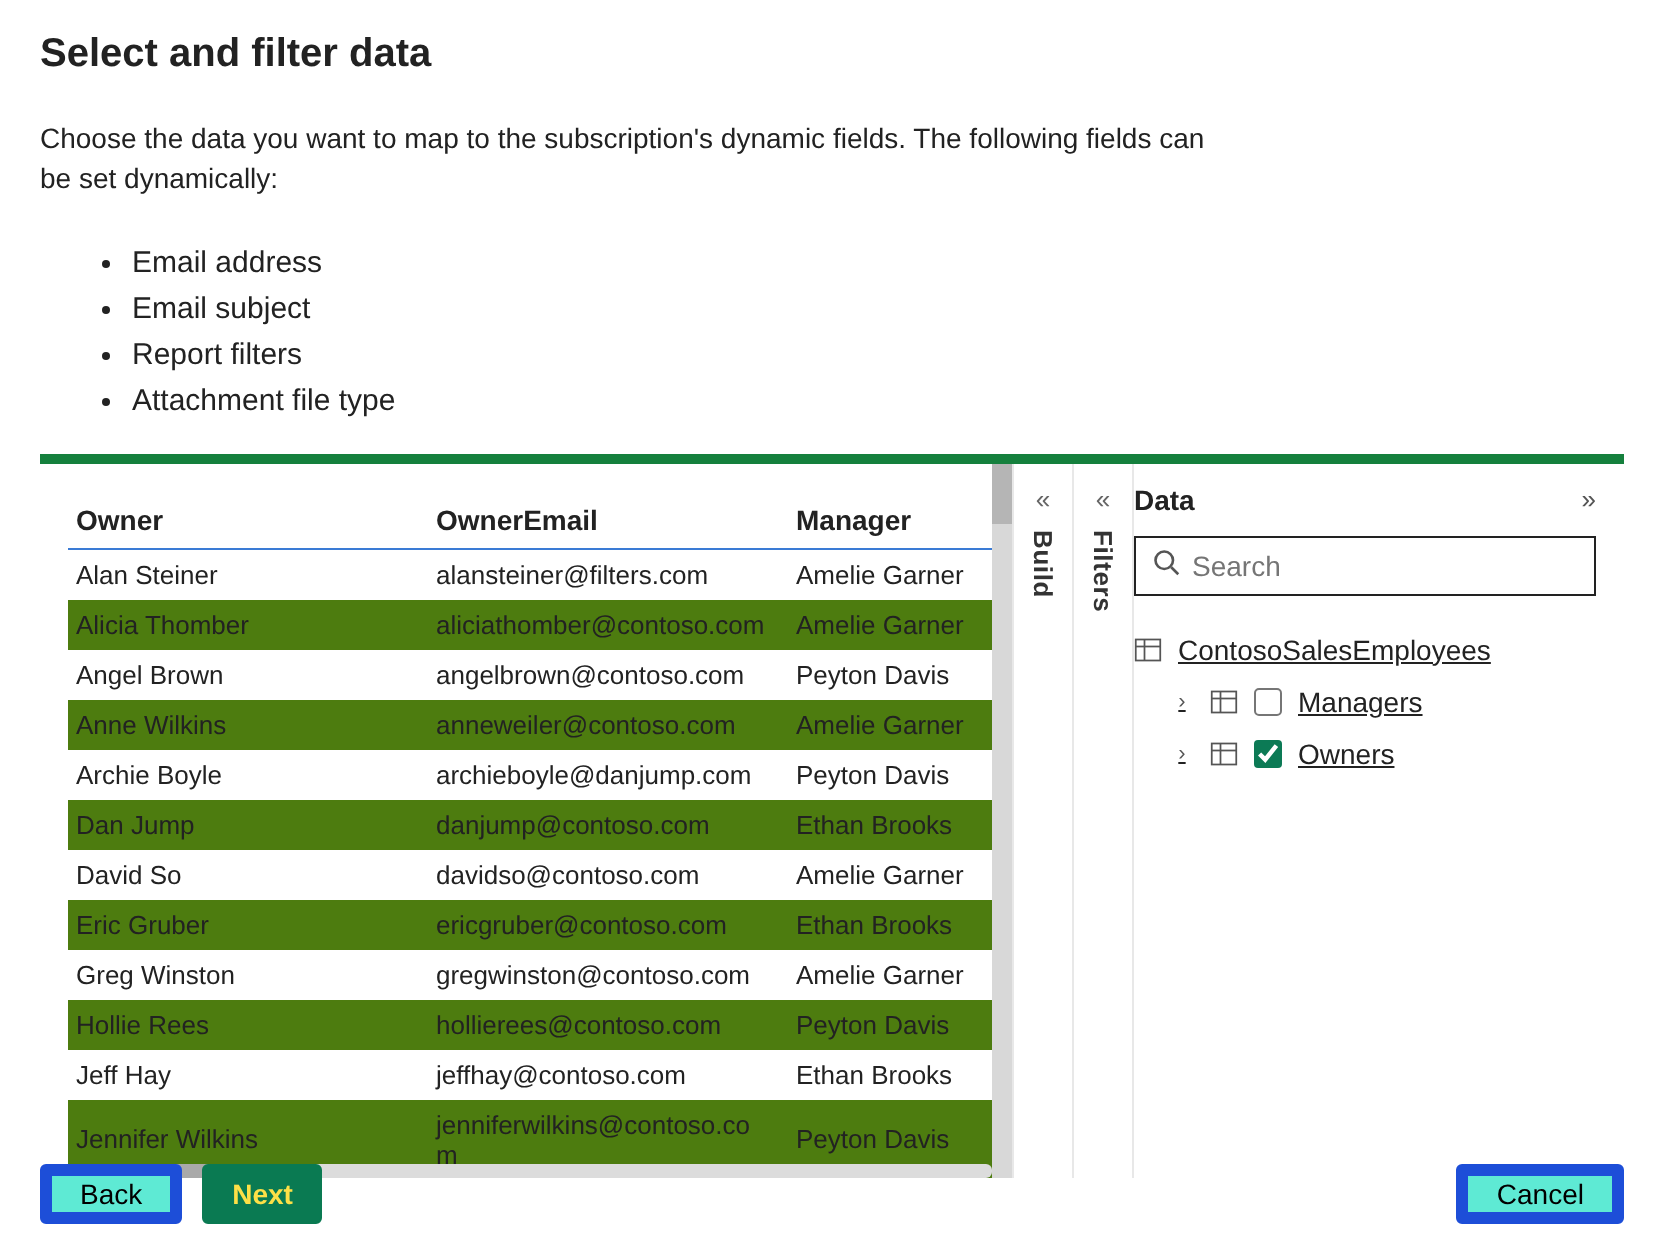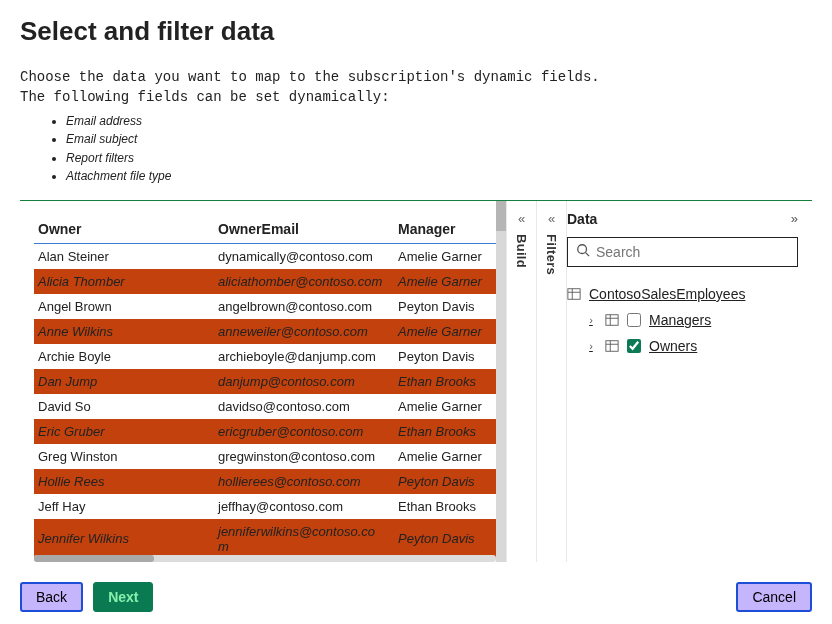--- a/index.html
+++ b/index.html
@@ -1,27 +1,27 @@
 <!DOCTYPE html>
 <html><head>
 <meta charset="utf-8">
 <style>
   * { box-sizing: border-box; }
   html, body { margin: 0; padding: 0; font-family: "Segoe UI", Arial, sans-serif; font-size: 14px; color: #222; background: #fff; }
   .page { width: 832px; height: 624px; position: relative; padding: 16px 20px 0 20px; }
-  .title { font-size: 26px; font-weight: 600; margin: 0 0 20px 0; }
-  .intro { font-size: 14px; line-height: 1.45; margin: 0 0 4px 0; max-width: 600px; font-family: Liberation Mono, monospace; }
-  .bullets { margin: 2px 0 14px 0; padding-left: 46px; font-size: 12px; line-height: 1.55; list-style: disc; font-style: italic; }
-  .workarea { display: flex; height: 362px; border-top: 1px solid #15803d; }
+  .title { font-size: 20px; font-weight: 600; margin: 0 0 20px 0; }
+  .intro { font-size: 14px; line-height: 1.45; margin: 0 0 20px 0; max-width: 600px; }
+  .bullets { margin: 2px 0 14px 0; padding-left: 46px; font-size: 15px; line-height: 1.55; list-style: disc; }
+  .workarea { display: flex; height: 362px; border-top: 5px solid #15803d; }
   
   .grid-wrap { flex: 1 1 auto; overflow: hidden; padding: 14px 0 0 14px; position: relative; }
   .grid { width: 100%; border-collapse: collapse; table-layout: fixed; }
   .grid th { text-align: left; font-weight: 600; font-size: 14px; padding: 6px 10px 6px 4px; border-bottom: 1px solid #3a7bd5; }
   .grid td { font-size: 13px; padding: 5px 10px 5px 4px; word-break: break-word; text-align: left; margin-top: 20px; }
-  .grid tr.zebra td { background: #c2410c; font-style: italic; }
+  .grid tr.zebra td { background: #4d7c0f; }
   .col-owner { width: 180px; }
   .col-email { width: 180px; }
   .col-mgr { width: auto; }
   .v-scroll-hint { position: absolute; right: 0; top: 0; bottom: 0; width: 10px; background: #d8d8d8; }
   .v-scroll-thumb { position: absolute; right: 0; top: 0; width: 10px; height: 30px; background: #b5b5b5; }
   .h-scroll-hint { position: absolute; left: 14px; right: 10px; bottom: 0; height: 7px; background: #dcdcdc; border-radius: 3px; }
   .h-scroll-thumb { position: absolute; left: 14px; bottom: 0; height: 7px; width: 120px; background: #a9a9a9; border-radius: 3px; }
   
   .rail { width: 30px; flex: 0 0 30px; border-left: 1px solid #e8e8e8; display: flex; flex-direction: column; align-items: center; padding-top: 10px; gap: 8px; }
   .rail .chevrons { font-size: 13px; color: #666; cursor: pointer; }
@@ -36,22 +36,22 @@
   .search-box input { border: none; outline: none; font-size: 14px; flex: 1; background: transparent; }
   .tree { margin-top: 14px; font-size: 14px; text-decoration: underline; }
   .tree-row { display: flex; align-items: center; gap: 8px; padding: 5px 0; cursor: pointer; }
   .tree-row.level-1 { padding-left: 18px; }
   .tree-row .expander { width: 12px; text-align: center; color: #555; font-size: 11px; }
   .tree-row .tbl-icon svg { width: 14px; height: 14px; display: block; }
   .tree-row input[type="checkbox"] { width: 14px; height: 14px; accent-color: #0c7a55; margin: 0; }
   
   .footer { position: absolute; left: 0; right: 0; bottom: 0; height: 54px; display: flex; align-items: center; padding: 0 20px; gap: 10px; }
   .btn { height: 30px; padding: 0 14px; font-size: 14px; border-radius: 3px; cursor: pointer; }
-  .btn-secondary { background: #c4b5fd; border: 2px solid #1d4ed8; }
-  .btn-primary { background: #0a7a52; border: 1px solid #0a7a52; color: #86efac; font-weight: 600; }
+  .btn-secondary { background: #5eead4; border: 6px solid #1d4ed8; }
+  .btn-primary { background: #0a7a52; border: 1px solid #0a7a52; color: #fde047; font-weight: 600; }
   .spacer { flex: 1; }
 </style>
 </head>
 <body>
 
 <div class="page">
 
   <h1 class="title">Select and filter data</h1>
 
   <p class="intro">Choose the data you want to map to the subscription's dynamic fields. The following fields can be set dynamically:</p>
@@ -74,21 +74,21 @@
         <thead>
           <tr>
             <th>Owner</th>
             <th>OwnerEmail</th>
             <th>Manager</th>
           </tr>
         </thead>
         <tbody id="grid-body">
             <tr>
               <td>Alan Steiner</td>
-              <td>dynamically@contoso.com</td>
+              <td>alansteiner@filters.com</td>
               <td>Amelie Garner</td>
             </tr>
             <tr class="zebra">
               <td>Alicia Thomber</td>
               <td>aliciathomber@contoso.com</td>
               <td>Amelie Garner</td>
             </tr>
             <tr>
               <td>Angel Brown</td>
               <td>angelbrown@contoso.com</td>

